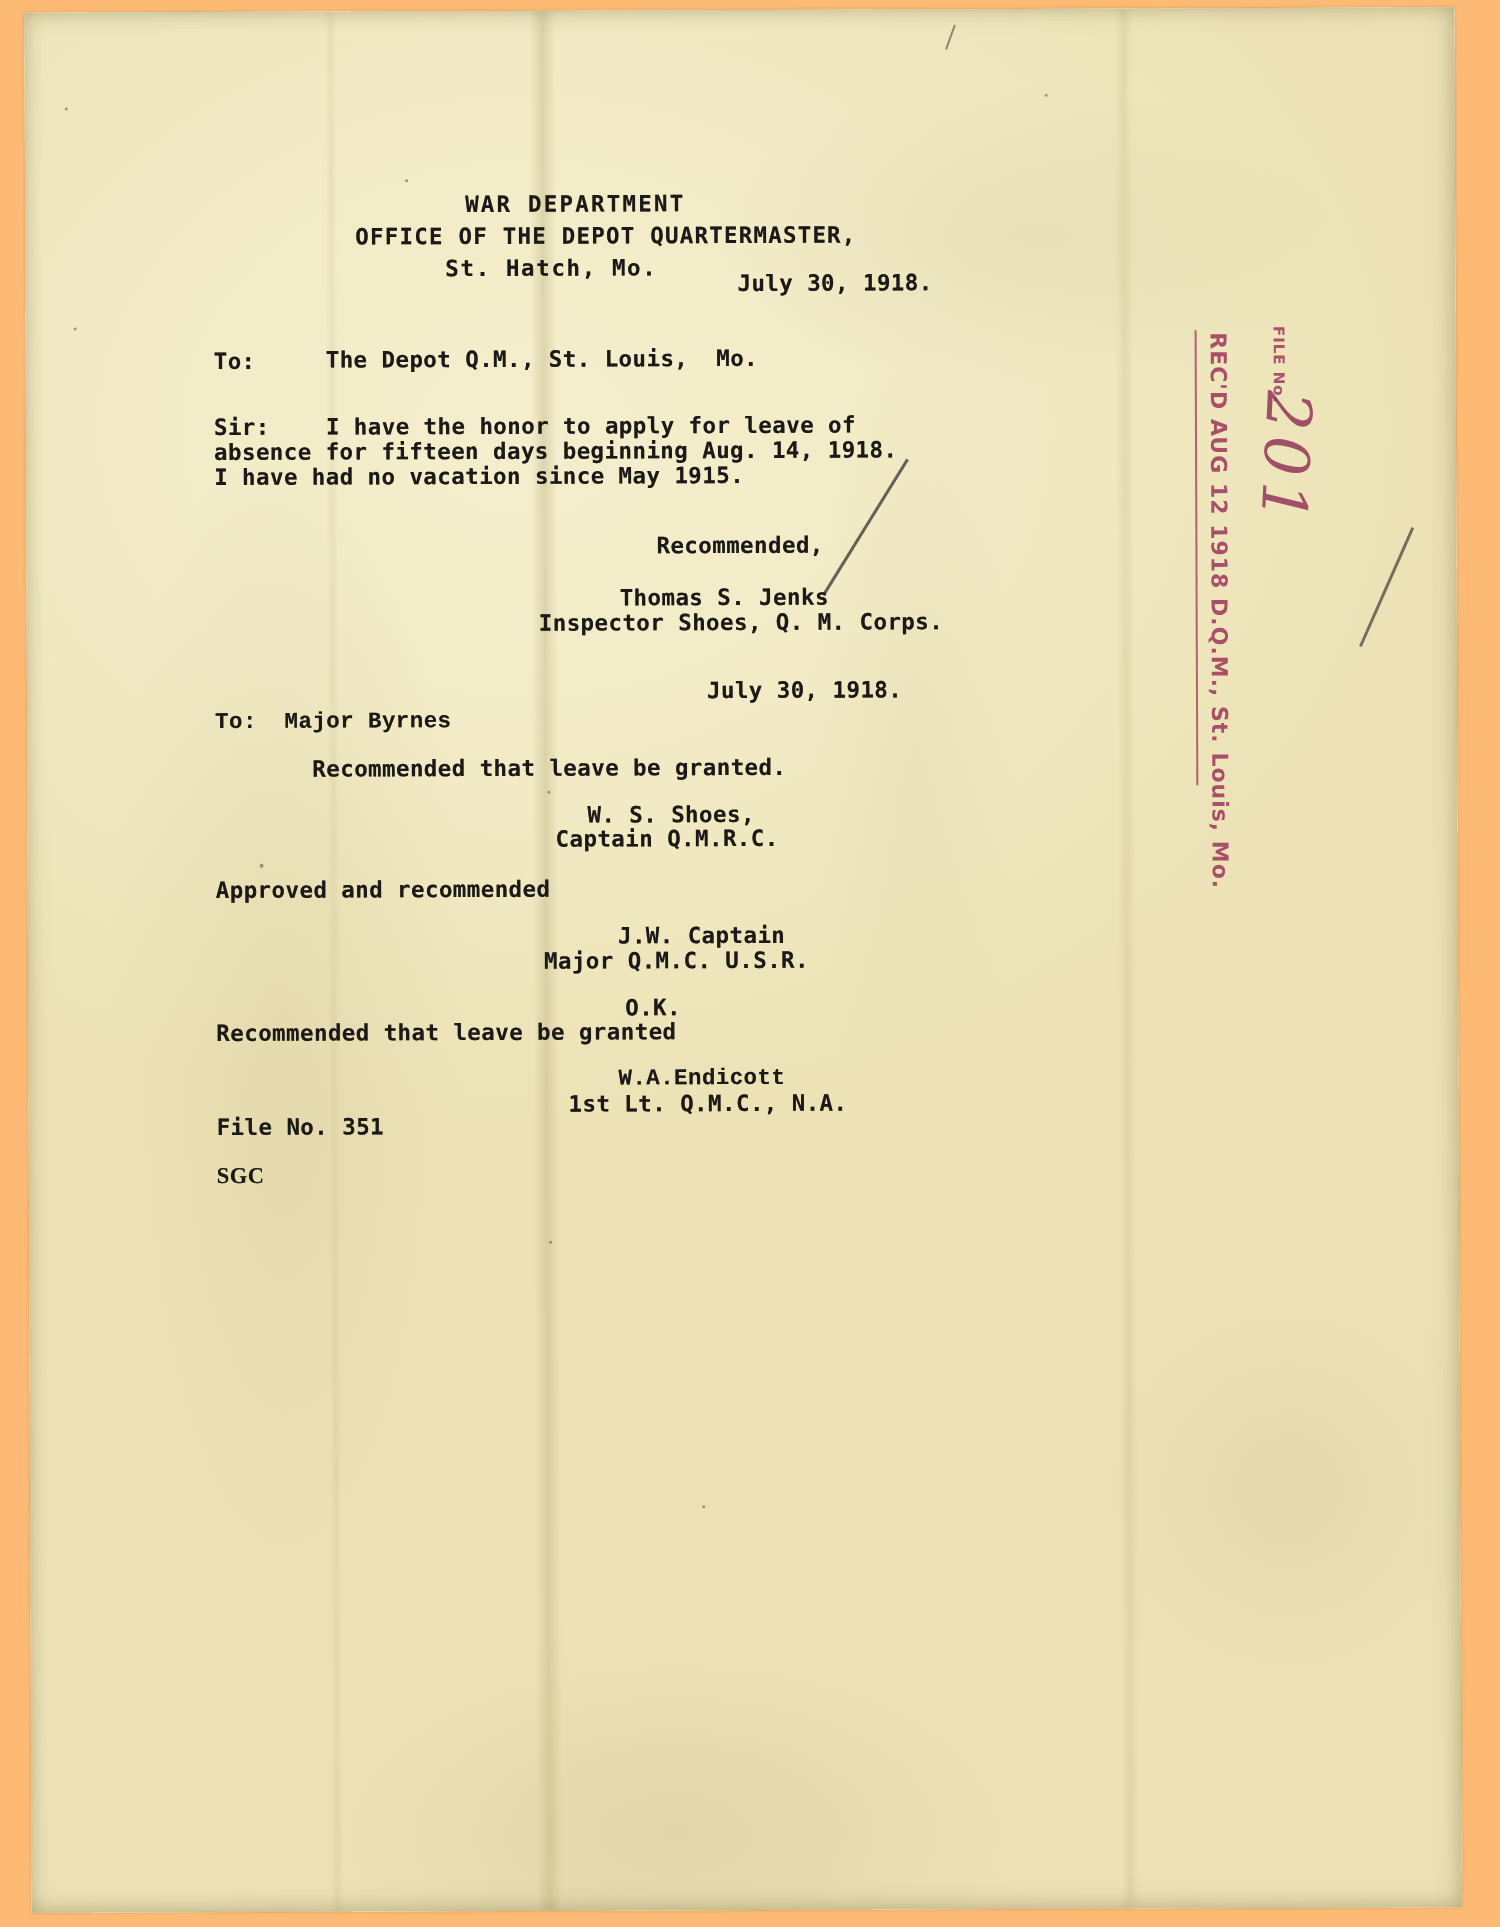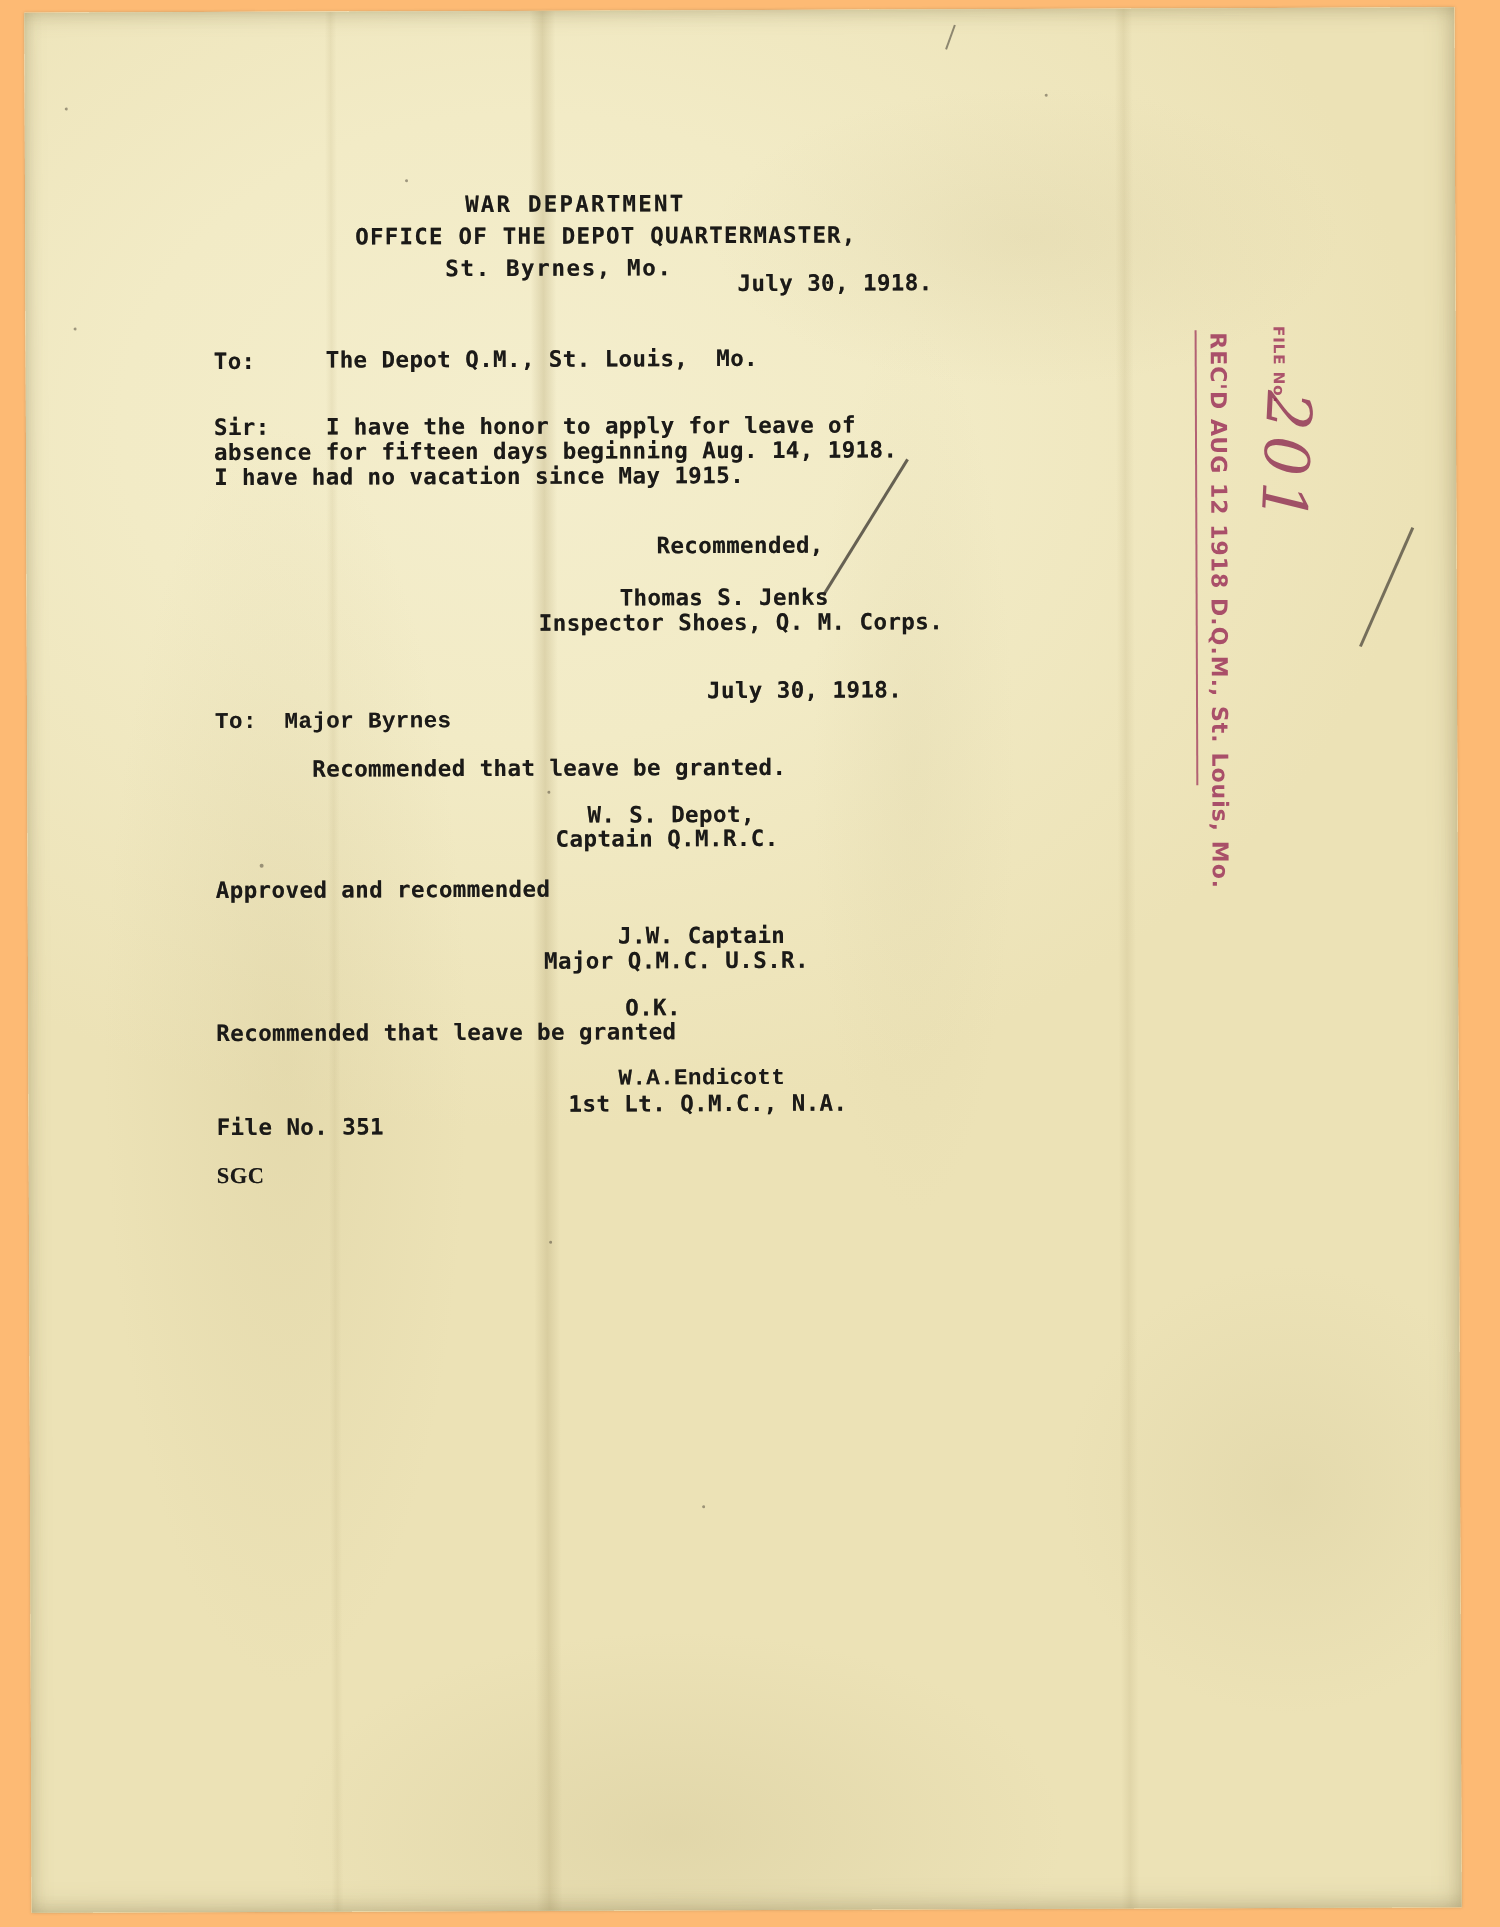--- a/index.html
+++ b/index.html
@@ -195,39 +195,39 @@
     <div class="speck" style="left:232px; top:852px; width:4px; height:4px;"></div>
     <div class="speck" style="left:520px; top:780px; width:3px; height:3px;"></div>
     <div class="speck" style="left:520px; top:1230px;width:3px; height:3px;"></div>
     <div class="speck" style="left:672px; top:1495px;width:3px; height:3px;"></div>
     <div class="speck" style="left:380px; top:168px; width:3px; height:3px;"></div>
 
     <div id="typed">
 
       <div class="tline" style="left:440px; top:178px; letter-spacing:2.2px;">WAR DEPARTMENT</div>
       <div class="tline" style="left:330px; top:210px; letter-spacing:1.2px;">OFFICE OF THE DEPOT QUARTERMASTER,</div>
-      <div class="tline" style="left:420px; top:242px; letter-spacing:1.6px;">St. Byrnes, Mo.</div>
+      <div class="tline" style="left:420px; top:242px; letter-spacing:1.6px;">St. Hatch, Mo.</div>
       <div class="tline" style="left:712px; top:258px;">July 30, 1918.</div>
 
       <div class="tline" style="left:188px; top:334px;">To:</div>
       <div class="tline" style="left:300px; top:333px;">The Depot Q.M., St. Louis,  Mo.</div>
 
       <div class="tline" style="left:188px; top:400px;">Sir:</div>
       <div class="tline" style="left:300px; top:400px;">I have the honor to apply for leave of</div>
       <div class="tline" style="left:188px; top:425px;">absence for fifteen days beginning Aug. 14, 1918.</div>
       <div class="tline" style="left:188px; top:450px;">I have had no vacation since May 1915.</div>
 
       <div class="tline" style="left:630px; top:520px;">Recommended,</div>
       <div class="tline" style="left:593px; top:572px;">Thomas S. Jenks</div>
       <div class="tline" style="left:512px; top:597px;">Inspector Shoes, Q. M. Corps.</div>
 
       <div class="tline" style="left:680px; top:665px;">July 30, 1918.</div>
       <div class="tline" style="left:188px; top:695px;font-family:Liberation Mono, monospace;">To:  Major Byrnes</div>
       <div class="tline" style="left:285px; top:742px;">Recommended that leave be granted.</div>
-      <div class="tline" style="left:560px; top:789px;">W. S. Depot,</div>
+      <div class="tline" style="left:560px; top:789px;">W. S. Shoes,</div>
       <div class="tline" style="left:528px; top:813px;">Captain Q.M.R.C.</div>
 
       <div class="tline" style="left:188px; top:863px;">Approved and recommended</div>
       <div class="tline" style="left:590px; top:910px;">J.W. Captain</div>
       <div class="tline" style="left:516px; top:935px;">Major Q.M.C. U.S.R.</div>
 
       <div class="tline" style="left:597px; top:982px;">O.K.</div>
       <div class="tline" style="left:188px; top:1006px;">Recommended that leave be granted</div>
       <div class="tline" style="left:590px; top:1053px;font-family:Liberation Mono, monospace;">W.A.Endicott</div>
       <div class="tline" style="left:540px; top:1078px;">1st Lt. Q.M.C., N.A.</div>

